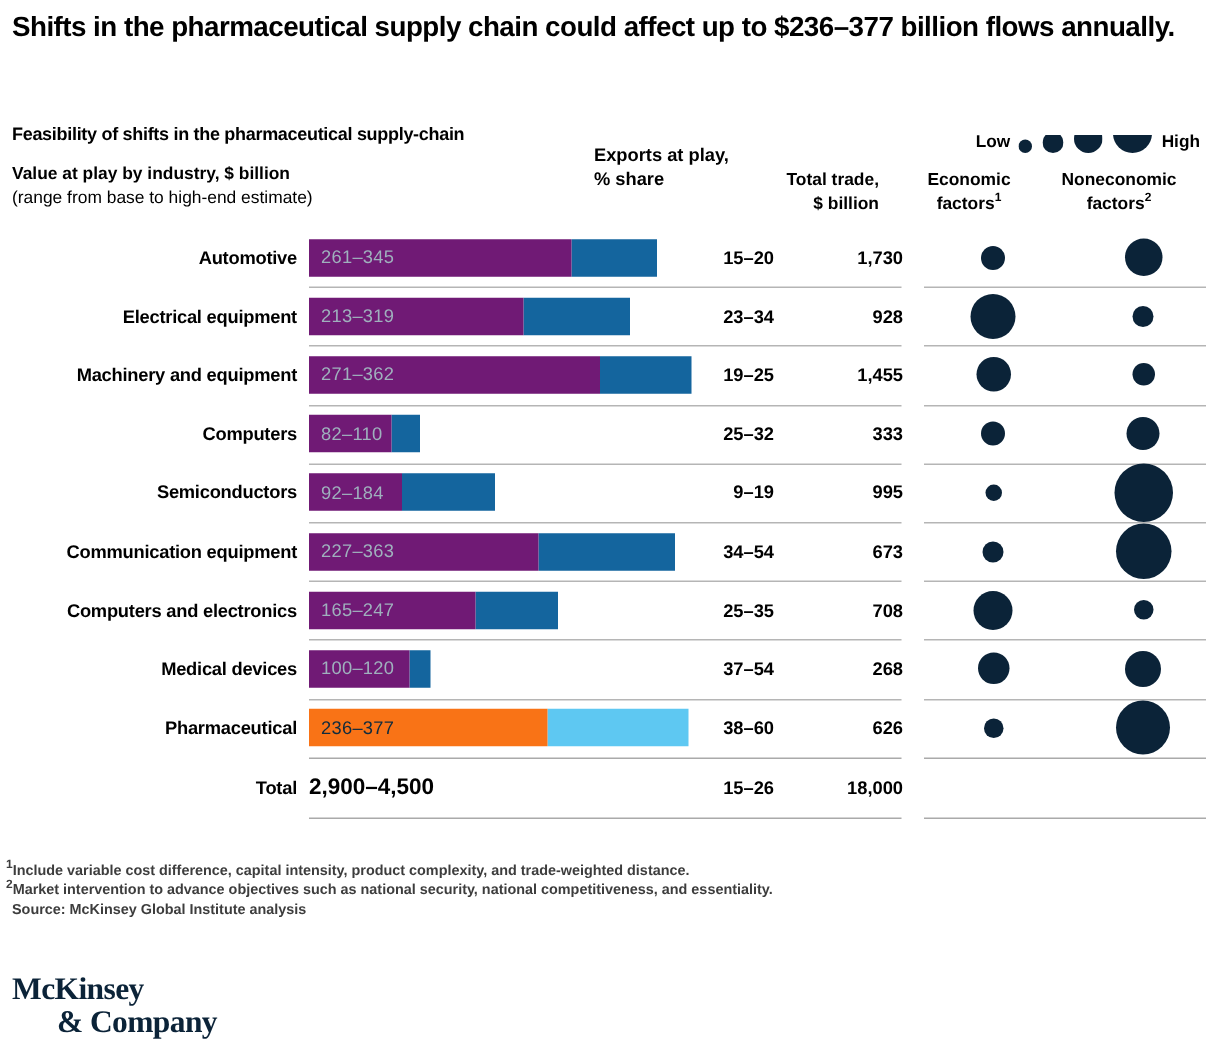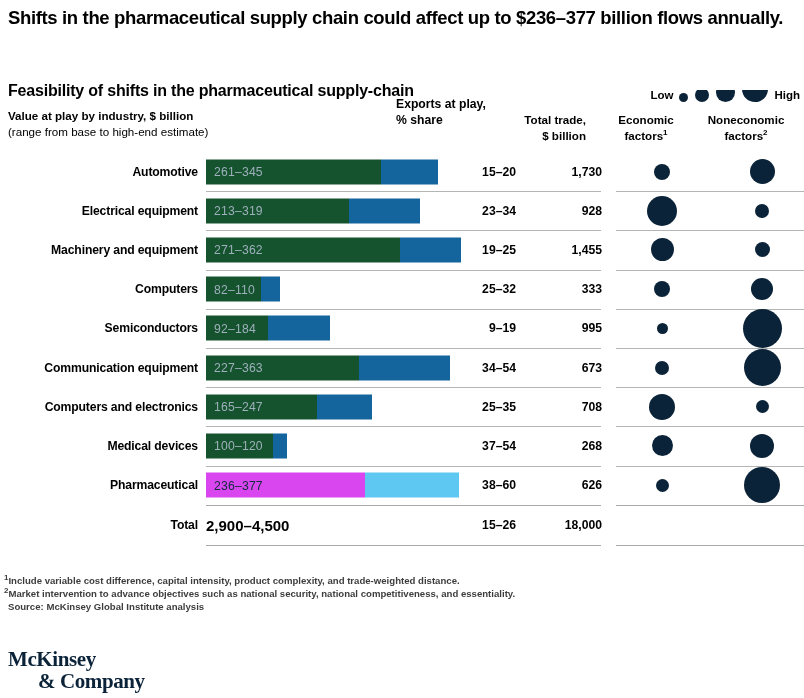--- a/index.html
+++ b/index.html
@@ -32,21 +32,21 @@
     line-height: 1.32;
     letter-spacing: -0.35px;
     color: #000000;
   }
 
   
   .subtitle {
     position: absolute;
     left: 8px;
     top: 82px;
-    font-size: 16px;
+    font-size: 12px;
     font-weight: bold;
     letter-spacing: -0.2px;
     color: #000000;
   }
 
   
   .legend {
     position: absolute;
     left: 600px;
     top: 78px;
@@ -174,29 +174,29 @@
   .barwrap {
     position: absolute;
     left: 190px;
     top: 50%;
     transform: translateY(-50%);
     height: 25px;
     display: flex;
     align-items: stretch;
   }
   .bar-base {
-    background: #14532d;
+    background: #701a75;
     display: flex;
     align-items: center;
     position: relative;
   }
   .bar-ext {
     background: #14659e;
   }
-  .bar-base.hi { background: #d946ef; }
+  .bar-base.hi { background: #f97316; }
   .bar-ext.hi  { background: #5ec8f2; }
   .barlabel {
     position: absolute;
     left: 8px;
     font-size: 12.2px;
     color: #9fb0bd;
     white-space: nowrap;
     letter-spacing: 0.2px;
   }
   .barlabel.hi { color: #0f2b3e; }

